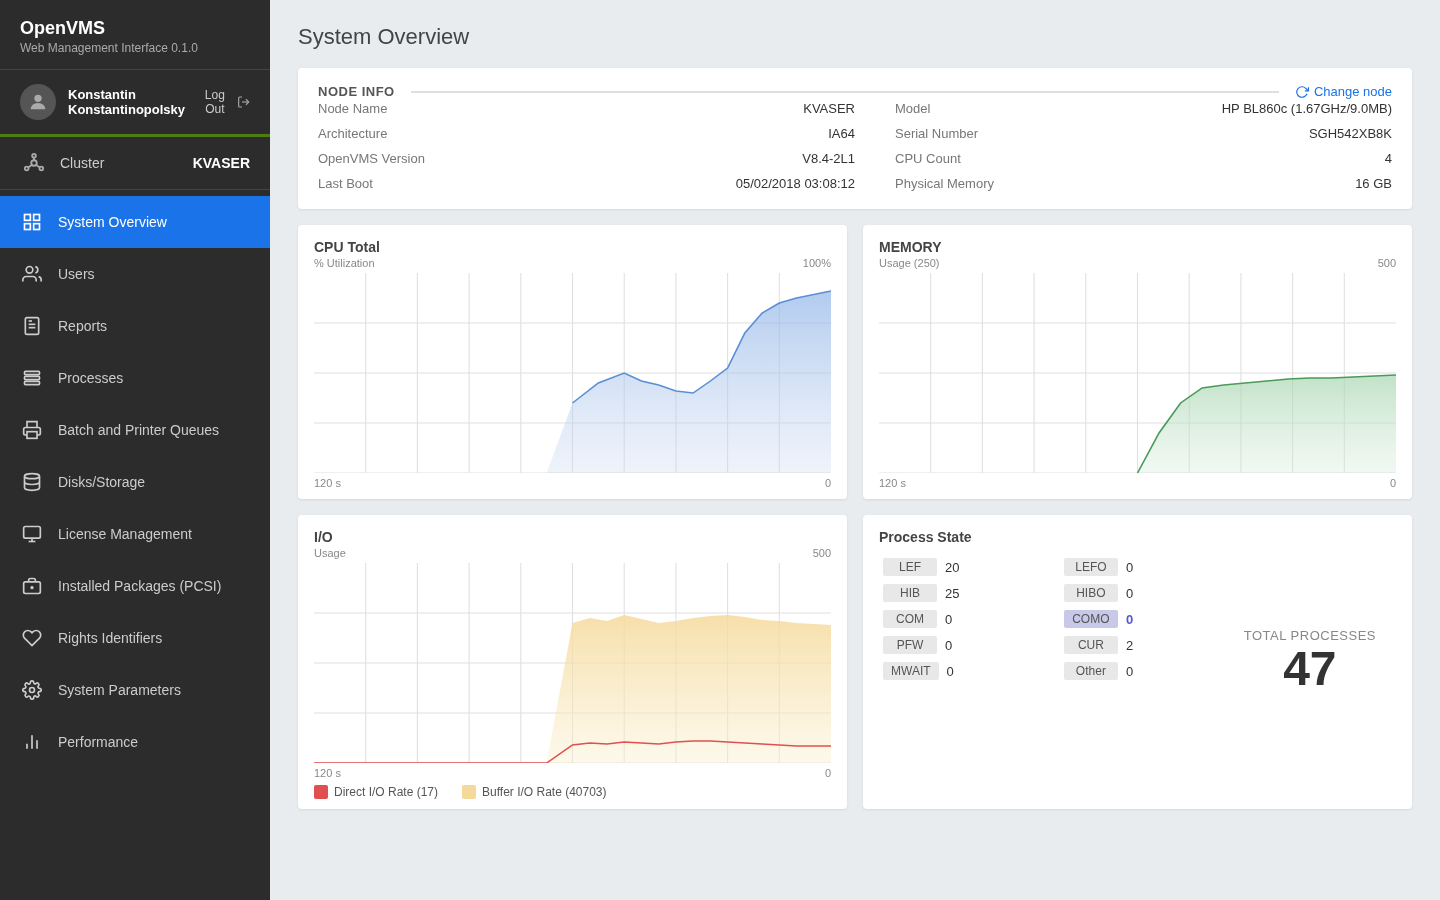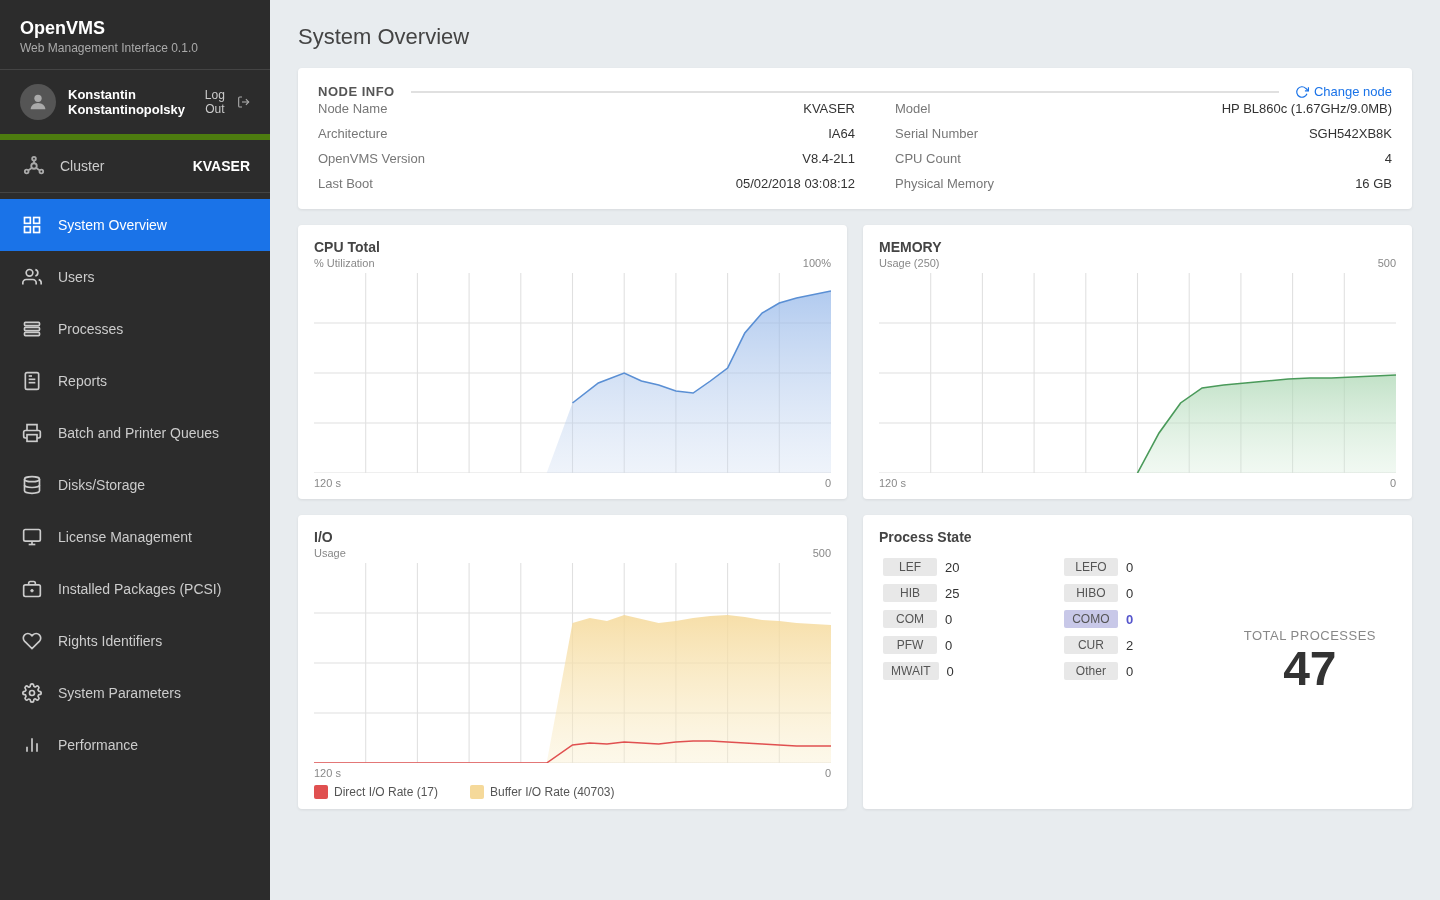--- a/index.html
+++ b/index.html
@@ -26,21 +26,21 @@
     }
     .sidebar-header .app-version {
       color: #aaa;
       font-size: 12px;
       margin-top: 2px;
     }
     .sidebar-user {
       display: flex;
       align-items: center;
       padding: 14px 20px;
-      border-bottom: 6px solid #4d7c0f;
+      border-bottom: 3px solid #4d7c0f;
       gap: 12px;
     }
     .user-avatar {
       width: 36px;
       height: 36px;
       border-radius: 50%;
       background: #555;
       display: flex; align-items: center; justify-content: center;
       color: #ccc;
       font-size: 18px;
@@ -237,21 +237,21 @@
       justify-content: center;
       padding: 0 20px;
       min-width: 120px;
     }
     .total-label { font-size: 13px; color: #888; text-transform: uppercase; letter-spacing: 0.5px; text-align: center; }
     .total-value { font-size: 48px; color: #333; font-weight: bold; line-height: 1.1; }
 
     
     .legend {
       display: flex;
-      gap: 32px;
+      gap: 24px;
       margin-top: 6px;
       font-size: 12px;
       color: #555;
     }
     .legend-item { display: flex; align-items: center; gap: 6px; }
     .legend-swatch {
       width: 14px; height: 14px;
       border-radius: 2px;
       flex-shrink: 0;
     }
@@ -320,37 +320,37 @@
             <circle cx="9" cy="7" r="4"></circle>
             <path d="M23 21v-2a4 4 0 0 0-3-3.87"></path>
             <path d="M16 3.13a4 4 0 0 1 0 7.75"></path>
           </svg>
       </div>
       <span>Users</span>
     </div>
     <div class="nav-item">
       <div class="nav-icon">
         <svg width="20" height="20" viewBox="0 0 24 24" fill="none" stroke="currentColor" stroke-width="2">
-            <rect x="3" y="4" width="18" height="4" rx="1"></rect>
-            <rect x="3" y="10" width="18" height="4" rx="1"></rect>
-            <rect x="3" y="16" width="18" height="4" rx="1"></rect>
-          </svg>
-      </div>
-      <span>Processes</span>
-    </div>
-    <div class="nav-item">
-      <div class="nav-icon">
-        <svg width="20" height="20" viewBox="0 0 24 24" fill="none" stroke="currentColor" stroke-width="2">
             <rect x="4" y="2" width="16" height="20" rx="2"></rect>
             <line x1="8" y1="10" x2="16" y2="10"></line>
             <line x1="8" y1="14" x2="16" y2="14"></line>
             <line x1="8" y1="6" x2="12" y2="6"></line>
           </svg>
       </div>
       <span>Reports</span>
+    </div>
+    <div class="nav-item">
+      <div class="nav-icon">
+        <svg width="20" height="20" viewBox="0 0 24 24" fill="none" stroke="currentColor" stroke-width="2">
+            <rect x="3" y="4" width="18" height="4" rx="1"></rect>
+            <rect x="3" y="10" width="18" height="4" rx="1"></rect>
+            <rect x="3" y="16" width="18" height="4" rx="1"></rect>
+          </svg>
+      </div>
+      <span>Processes</span>
     </div>
     <div class="nav-item">
       <div class="nav-icon">
         <svg width="20" height="20" viewBox="0 0 24 24" fill="none" stroke="currentColor" stroke-width="2">
             <polyline points="6 9 6 2 18 2 18 9"></polyline>
             <path d="M6 18H4a2 2 0 0 1-2-2v-5a2 2 0 0 1 2-2h16a2 2 0 0 1 2 2v5a2 2 0 0 1-2 2h-2"></path>
             <rect x="6" y="14" width="12" height="8"></rect>
           </svg>
       </div>
       <span>Batch and Printer Queues</span>

